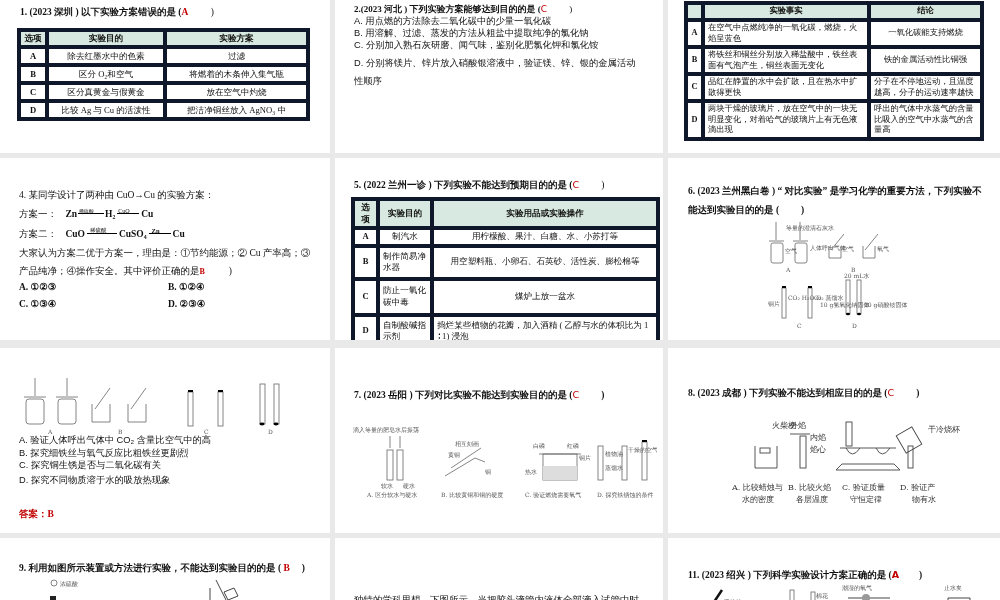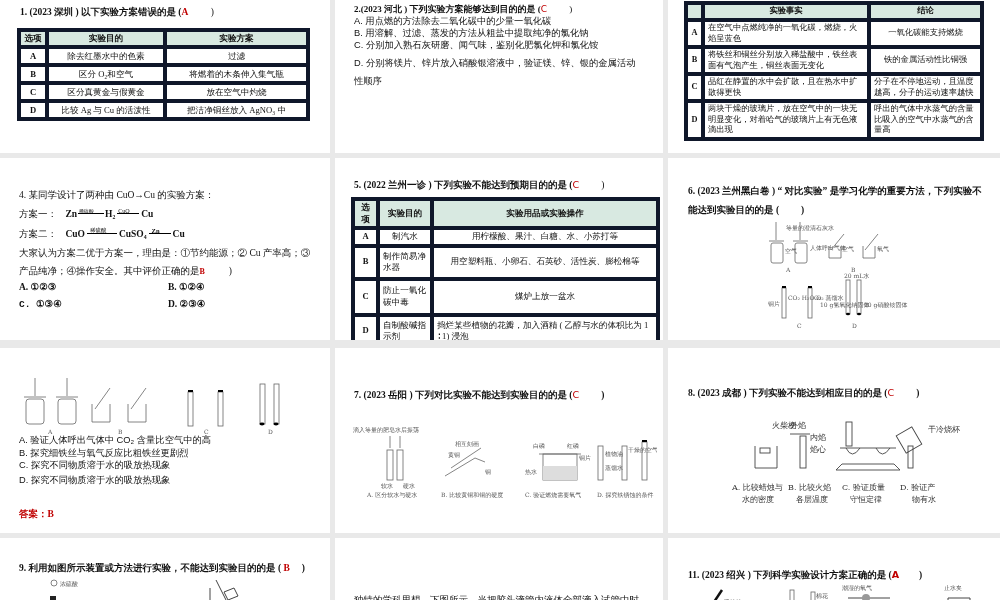--- a/index.html
+++ b/index.html
@@ -111,21 +111,21 @@
   <div class="q" style="left:19px;top:70px;">
     <span>方案二：</span>
     <b style="margin-left:6px">CuO</b><span style="position:relative;display:inline-block;width:30px;border-bottom:1px solid #000;margin:0 2px 3px;"><span style="position:absolute;top:-9px;left:3px;font-size:5.5px">稀硫酸</span></span><b>CuSO₄</b><span style="position:relative;display:inline-block;width:22px;border-bottom:1px solid #000;margin:0 2px 3px;"><span style="position:absolute;top:-9px;left:3px;font-size:6.5px;font-weight:bold">Zn</span></span><b>Cu</b>
   </div>
   <div class="q" style="left:19px;top:89px;">大家认为方案二优于方案一，理由是：①节约能源；② Cu 产率高；③</div>
   <div class="q" style="left:19px;top:107px;">
     <span>产品纯净；④操作安全。其中评价正确的是</span><span class="ans" style="font-size:8px">B</span><span style="display:inline-block;width:24px"></span><span>)</span>
   </div>
   <div class="q" style="left:19px;top:123px;"><b>A. ①②③</b></div>
   <div class="q" style="left:168px;top:123px;"><b>B. ①②④</b></div>
-  <div class="q" style="left:19px;top:140px;font-family:Liberation Mono, monospace;"><b>C. ①③④</b></div>
+  <div class="q" style="left:19px;top:140px;"><b>C. ①③④</b></div>
   <div class="q" style="left:168px;top:140px;"><b>D. ②③④</b></div>
 </div>
 
 <div class="slide" style="left:335px;top:158px;width:328px;height:182px;">
   <div class="q" style="left:19px;top:20px;">
     <b><span>5. (2022 兰州一诊 ) 下列实验不能达到预期目的的是 (</span></b><span class="ans" style="font-family:'DejaVu Sans',sans-serif;font-weight:normal">C</span><span style="display:inline-block;width:22px"></span><span>)</span>
   </div>
   <table style="left:16px;top:39px;width:309px;font-size:8.6px;line-height:11.5px;">
     <tbody>
         <tr style="height:15px">
@@ -221,21 +221,21 @@
       <rect x="206" y="14" width="5" height="2" fill="#000"></rect>
     <ellipse cx="250" cy="48" rx="2.5" ry="1.4" fill="#000"></ellipse>
       <ellipse cx="264" cy="48" rx="2.5" ry="1.4" fill="#000"></ellipse>
     <text class="cap" x="36" y="58">A</text>
     <text class="cap" x="106" y="58">B</text>
     <text class="cap" x="192" y="58">C</text>
     <text class="cap" x="256" y="58">D</text>
   </svg>
   <div class="opt" style="left:19px;top:86px;">A. 验证人体呼出气体中 CO₂ 含量比空气中的高</div>
   <div class="opt" style="left:19px;top:99px;">B. 探究细铁丝与氧气反应比粗铁丝更剧烈</div>
-  <div class="opt" style="left:19px;top:111px;">C. 探究不同物质溶于水的吸放热现象</div>
+  <div class="opt" style="left:19px;top:111px;">C. 探究铜生锈是否与二氧化碳有关</div>
   <div class="opt" style="left:19px;top:126px;">D. 探究不同物质溶于水的吸放热现象</div>
   <div class="q ans" style="left:19px;top:160px;">
     <span>答案：</span><span>B</span>
   </div>
 </div>
 
 <div class="slide" style="left:335px;top:348px;width:328px;height:185px;">
   <div class="q" style="left:19px;top:40px;">
     <b><span>7. (2023 岳阳 ) 下列对比实验不能达到实验目的的是 (</span></b><span class="ans" style="font-family:'DejaVu Sans',sans-serif;font-weight:normal">C</span><span style="display:inline-block;width:22px"></span><b>)</b>
   </div>

